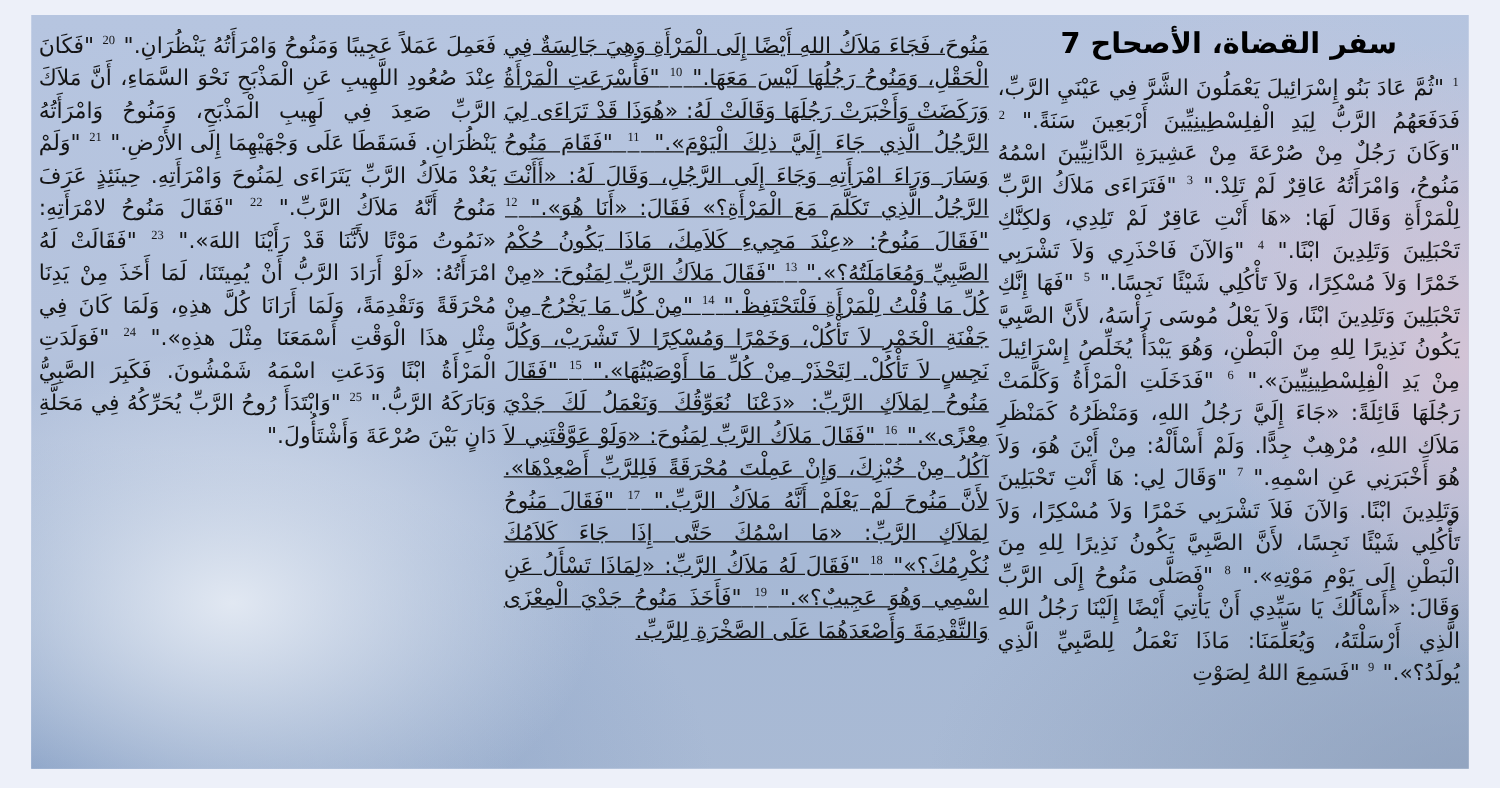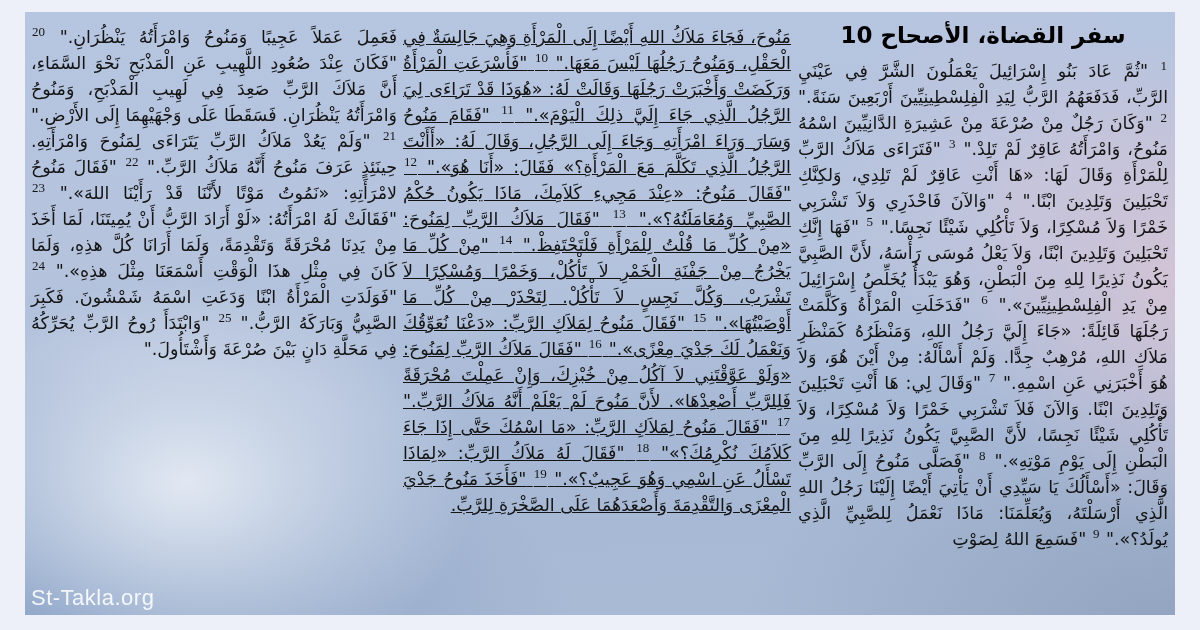--- a/index.html
+++ b/index.html
@@ -39,42 +39,41 @@
     color: #141414;
     font-family: "DejaVu Sans", sans-serif;
     font-size: 17.5px;
     line-height: 26px;
   }
   .col-right  { left: 773px; top: 46px; width: 370px; }
   .col-middle { left: 378px; top: 12px; width: 388px; text-decoration: underline; }
   .col-left   { left: 6px;   top: 12px; width: 366px; }
   sup.vn {
     font-family: "Liberation Serif", serif;
-    font-size: 13px;
+    font-size: 10px;
     line-height: 0;
     vertical-align: 7px;
     direction: ltr;
     unicode-bidi: isolate;
     padding: 0 1px;
   }
   .vt { unicode-bidi: isolate; }
   .watermark {
     position: absolute; left: 6px; top: 573px;
     font-family: "Liberation Sans", sans-serif;
     font-size: 22px;
     color: rgba(255,255,255,0.88);
     letter-spacing: 0.5px;
   }
 </style>
 </head>
 <body>
 
 <div class="photo">
-  <h1 class="chapter-title">سفر القضاة، الأصحاح 10</h1>
+  <h1 class="chapter-title">سفر القضاة، الأصحاح 7</h1>
 
   <div class="col col-right"><sup class="vn">1</sup> <span class="vt">"ثُمَّ عَادَ بَنُو إِسْرَائِيلَ يَعْمَلُونَ الشَّرَّ فِي عَيْنَيِ الرَّبِّ، فَدَفَعَهُمُ الرَّبُّ لِيَدِ الْفِلِسْطِينِيِّينَ أَرْبَعِينَ سَنَةً."</span> <sup class="vn">2</sup> <span class="vt">"وَكَانَ رَجُلٌ مِنْ صُرْعَةَ مِنْ عَشِيرَةِ الدَّانِيِّينَ اسْمُهُ مَنُوحُ، وَامْرَأَتُهُ عَاقِرٌ لَمْ تَلِدْ."</span> <sup class="vn">3</sup> <span class="vt">"فَتَرَاءَى مَلاَكُ الرَّبِّ لِلْمَرْأَةِ وَقَالَ لَهَا: «هَا أَنْتِ عَاقِرٌ لَمْ تَلِدِي، وَلكِنَّكِ تَحْبَلِينَ وَتَلِدِينَ ابْنًا."</span> <sup class="vn">4</sup> <span class="vt">"وَالآنَ فَاحْذَرِي وَلاَ تَشْرَبِي خَمْرًا وَلاَ مُسْكِرًا، وَلاَ تَأْكُلِي شَيْئًا نَجِسًا."</span> <sup class="vn">5</sup> <span class="vt">"فَهَا إِنَّكِ تَحْبَلِينَ وَتَلِدِينَ ابْنًا، وَلاَ يَعْلُ مُوسَى رَأْسَهُ، لأَنَّ الصَّبِيَّ يَكُونُ نَذِيرًا لِلهِ مِنَ الْبَطْنِ، وَهُوَ يَبْدَأُ يُخَلِّصُ إِسْرَائِيلَ مِنْ يَدِ الْفِلِسْطِينِيِّينَ»."</span> <sup class="vn">6</sup> <span class="vt">"فَدَخَلَتِ الْمَرْأَةُ وَكَلَّمَتْ رَجُلَهَا قَائِلَةً: «جَاءَ إِلَيَّ رَجُلُ اللهِ، وَمَنْظَرُهُ كَمَنْظَرِ مَلاَكِ اللهِ، مُرْهِبٌ جِدًّا. وَلَمْ أَسْأَلْهُ: مِنْ أَيْنَ هُوَ، وَلاَ هُوَ أَخْبَرَنِي عَنِ اسْمِهِ."</span> <sup class="vn">7</sup> <span class="vt">"وَقَالَ لِي: هَا أَنْتِ تَحْبَلِينَ وَتَلِدِينَ ابْنًا. وَالآنَ فَلاَ تَشْرَبِي خَمْرًا وَلاَ مُسْكِرًا، وَلاَ تَأْكُلِي شَيْئًا نَجِسًا، لأَنَّ الصَّبِيَّ يَكُونُ نَذِيرًا لِلهِ مِنَ الْبَطْنِ إِلَى يَوْمِ مَوْتِهِ»."</span> <sup class="vn">8</sup> <span class="vt">"فَصَلَّى مَنُوحُ إِلَى الرَّبِّ وَقَالَ: «أَسْأَلُكَ يَا سَيِّدِي أَنْ يَأْتِيَ أَيْضًا إِلَيْنَا رَجُلُ اللهِ الَّذِي أَرْسَلْتَهُ، وَيُعَلِّمَنَا: مَاذَا نَعْمَلُ لِلصَّبِيِّ الَّذِي يُولَدُ؟»."</span> <sup class="vn">9</sup> <span class="vt">"فَسَمِعَ اللهُ لِصَوْتِ</span></div>
 
   <div class="col col-middle"><span class="vt">مَنُوحَ، فَجَاءَ مَلاَكُ اللهِ أَيْضًا إِلَى الْمَرْأَةِ وَهِيَ جَالِسَةٌ فِي الْحَقْلِ، وَمَنُوحُ رَجُلُهَا لَيْسَ مَعَهَا."</span> <sup class="vn">10</sup> <span class="vt">"فَأَسْرَعَتِ الْمَرْأَةُ وَرَكَضَتْ وَأَخْبَرَتْ رَجُلَهَا وَقَالَتْ لَهُ: «هُوَذَا قَدْ تَرَاءَى لِيَ الرَّجُلُ الَّذِي جَاءَ إِلَيَّ ذلِكَ الْيَوْمَ»."</span> <sup class="vn">11</sup> <span class="vt">"فَقَامَ مَنُوحُ وَسَارَ وَرَاءَ امْرَأَتِهِ وَجَاءَ إِلَى الرَّجُلِ، وَقَالَ لَهُ: «أَأَنْتَ الرَّجُلُ الَّذِي تَكَلَّمَ مَعَ الْمَرْأَةِ؟» فَقَالَ: «أَنَا هُوَ»."</span> <sup class="vn">12</sup> <span class="vt">"فَقَالَ مَنُوحُ: «عِنْدَ مَجِيءِ كَلاَمِكَ، مَاذَا يَكُونُ حُكْمُ الصَّبِيِّ وَمُعَامَلَتُهُ؟»."</span> <sup class="vn">13</sup> <span class="vt">"فَقَالَ مَلاَكُ الرَّبِّ لِمَنُوحَ: «مِنْ كُلِّ مَا قُلْتُ لِلْمَرْأَةِ فَلْتَحْتَفِظْ."</span> <sup class="vn">14</sup> <span class="vt">"مِنْ كُلِّ مَا يَخْرُجُ مِنْ جَفْنَةِ الْخَمْرِ لاَ تَأْكُلْ، وَخَمْرًا وَمُسْكِرًا لاَ تَشْرَبْ، وَكُلَّ نَجِسٍ لاَ تَأْكُلْ. لِتَحْذَرْ مِنْ كُلِّ مَا أَوْصَيْتُهَا»."</span> <sup class="vn">15</sup> <span class="vt">"فَقَالَ مَنُوحُ لِمَلاَكِ الرَّبِّ: «دَعْنَا نُعَوِّقُكَ وَنَعْمَلُ لَكَ جَدْيَ مِعْزًى»."</span> <sup class="vn">16</sup> <span class="vt">"فَقَالَ مَلاَكُ الرَّبِّ لِمَنُوحَ: «وَلَوْ عَوَّقْتَنِي لاَ آكُلُ مِنْ خُبْزِكَ، وَإِنْ عَمِلْتَ مُحْرَقَةً فَلِلرَّبِّ أَصْعِدْهَا». لأَنَّ مَنُوحَ لَمْ يَعْلَمْ أَنَّهُ مَلاَكُ الرَّبِّ."</span> <sup class="vn">17</sup> <span class="vt">"فَقَالَ مَنُوحُ لِمَلاَكِ الرَّبِّ: «مَا اسْمُكَ حَتَّى إِذَا جَاءَ كَلاَمُكَ نُكْرِمُكَ؟»"</span> <sup class="vn">18</sup> <span class="vt">"فَقَالَ لَهُ مَلاَكُ الرَّبِّ: «لِمَاذَا تَسْأَلُ عَنِ اسْمِي وَهُوَ عَجِيبٌ؟»."</span> <sup class="vn">19</sup> <span class="vt">"فَأَخَذَ مَنُوحُ جَدْيَ الْمِعْزَى وَالتَّقْدِمَةَ وَأَصْعَدَهُمَا عَلَى الصَّخْرَةِ لِلرَّبِّ.</span></div>
 
   <div class="col col-left"><span class="vt">فَعَمِلَ عَمَلاً عَجِيبًا وَمَنُوحُ وَامْرَأَتُهُ يَنْظُرَانِ."</span> <sup class="vn">20</sup> <span class="vt">"فَكَانَ عِنْدَ صُعُودِ اللَّهِيبِ عَنِ الْمَذْبَحِ نَحْوَ السَّمَاءِ، أَنَّ مَلاَكَ الرَّبِّ صَعِدَ فِي لَهِيبِ الْمَذْبَحِ، وَمَنُوحُ وَامْرَأَتُهُ يَنْظُرَانِ. فَسَقَطَا عَلَى وَجْهَيْهِمَا إِلَى الأَرْضِ."</span> <sup class="vn">21</sup> <span class="vt">"وَلَمْ يَعُدْ مَلاَكُ الرَّبِّ يَتَرَاءَى لِمَنُوحَ وَامْرَأَتِهِ. حِينَئِذٍ عَرَفَ مَنُوحُ أَنَّهُ مَلاَكُ الرَّبِّ."</span> <sup class="vn">22</sup> <span class="vt">"فَقَالَ مَنُوحُ لامْرَأَتِهِ: «نَمُوتُ مَوْتًا لأَنَّنَا قَدْ رَأَيْنَا اللهَ»."</span> <sup class="vn">23</sup> <span class="vt">"فَقَالَتْ لَهُ امْرَأَتُهُ: «لَوْ أَرَادَ الرَّبُّ أَنْ يُمِيتَنَا، لَمَا أَخَذَ مِنْ يَدِنَا مُحْرَقَةً وَتَقْدِمَةً، وَلَمَا أَرَانَا كُلَّ هذِهِ، وَلَمَا كَانَ فِي مِثْلِ هذَا الْوَقْتِ أَسْمَعَنَا مِثْلَ هذِهِ»."</span> <sup class="vn">24</sup> <span class="vt">"فَوَلَدَتِ الْمَرْأَةُ ابْنًا وَدَعَتِ اسْمَهُ شَمْشُونَ. فَكَبِرَ الصَّبِيُّ وَبَارَكَهُ الرَّبُّ."</span> <sup class="vn">25</sup> <span class="vt">"وَابْتَدَأَ رُوحُ الرَّبِّ يُحَرِّكُهُ فِي مَحَلَّةِ دَانٍ بَيْنَ صُرْعَةَ وَأَشْتَأُولَ."</span></div>
 
-  <div class="watermark">St-Takla.org</div>
 </div>
 
 </body></html>

